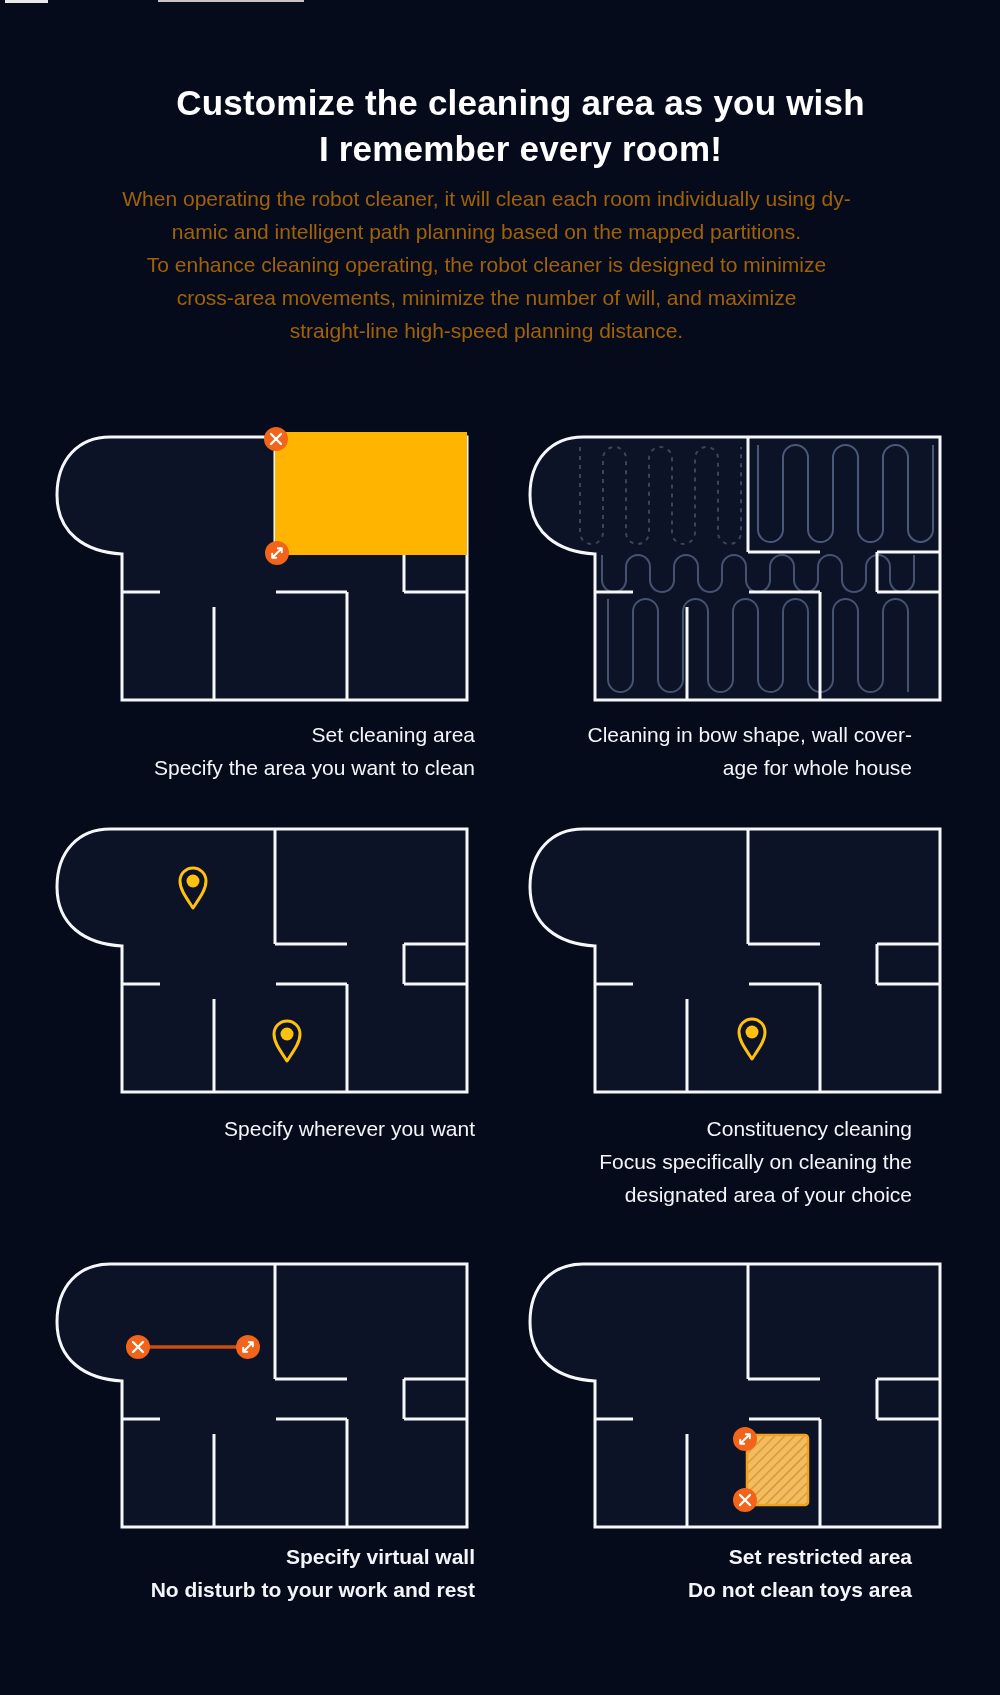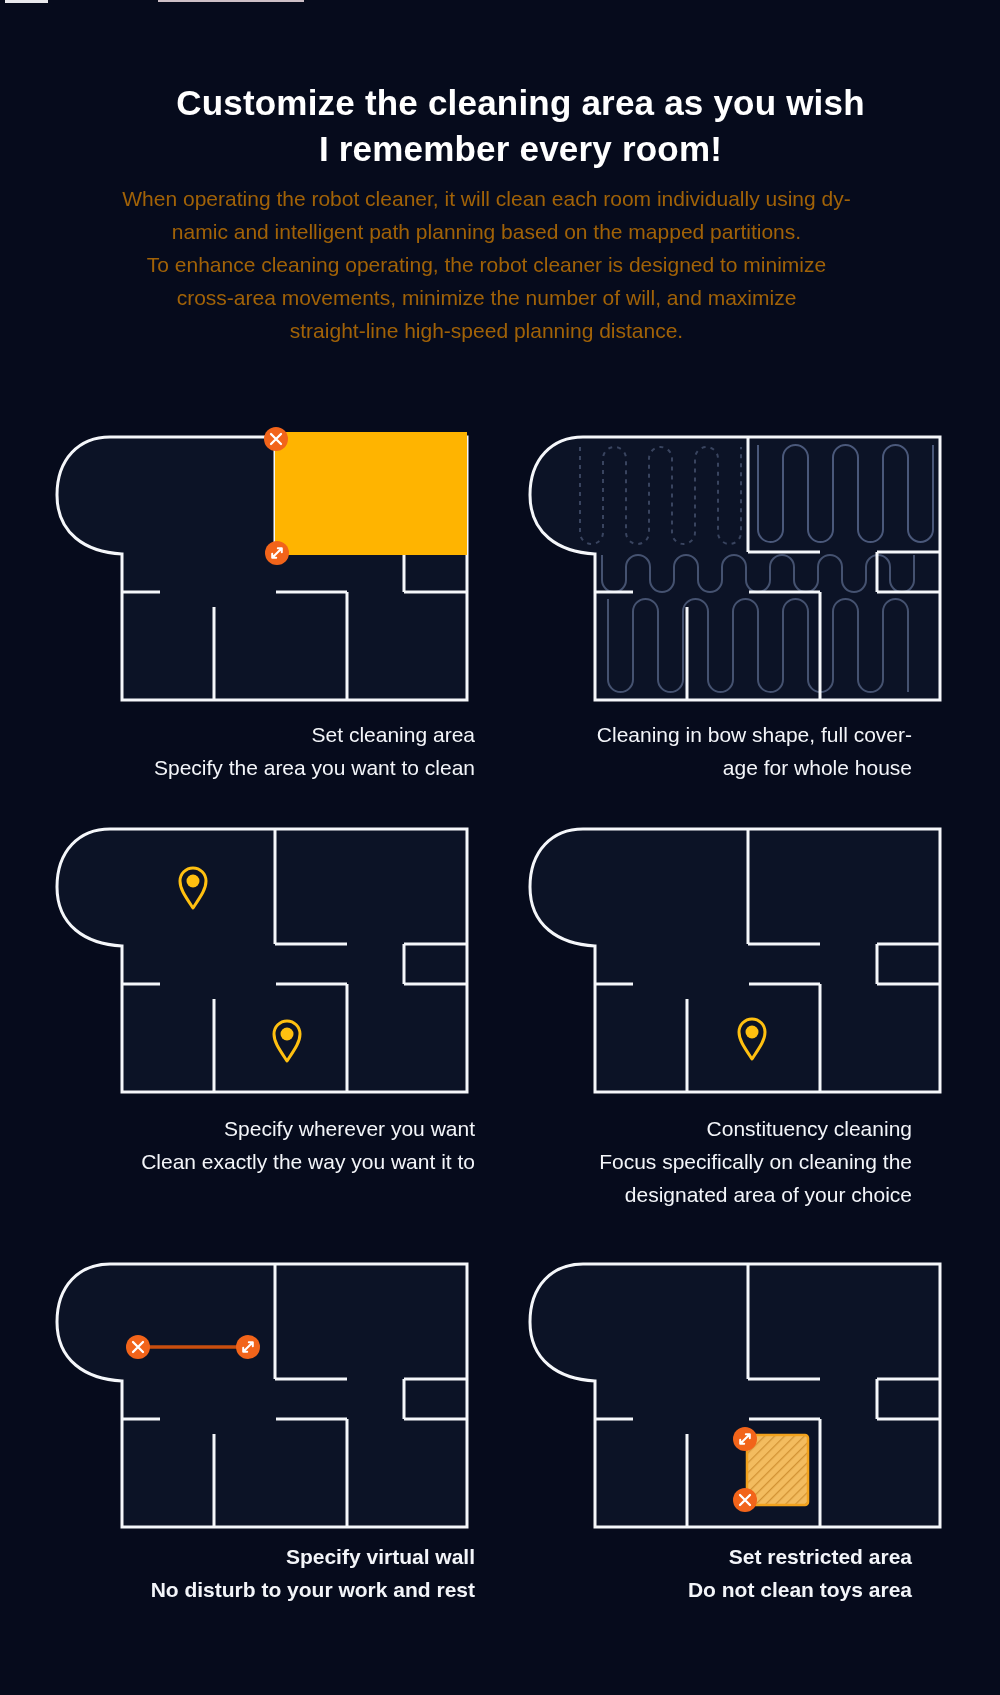--- a/index.html
+++ b/index.html
@@ -140,26 +140,25 @@
       <use href="#marker-x" x="215" y="236"></use>
     </svg>
   </div>
 
   
   <div class="cap cap-left" id="cap1">
     <div>Set cleaning area</div>
     <div>Specify the area you want to clean</div>
   </div>
   <div class="cap cap-right" id="cap2">
-    <div>Cleaning in bow shape, full cover-</div>
+    <div>Cleaning in bow shape, wall cover-</div>
     <div>age for whole house</div>
   </div>
   <div class="cap cap-left" id="cap3">
     <div>Specify wherever you want</div>
-    <div>Clean exactly the way you want it to</div>
   </div>
   <div class="cap cap-right" id="cap4">
     <div>Constituency cleaning</div>
     <div>Focus specifically on cleaning the</div>
     <div>designated area of your choice</div>
   </div>
   <div class="cap cap-left" id="cap5">
     <div>Specify virtual wall</div>
     <div>No disturb to your work and rest</div>
   </div>

